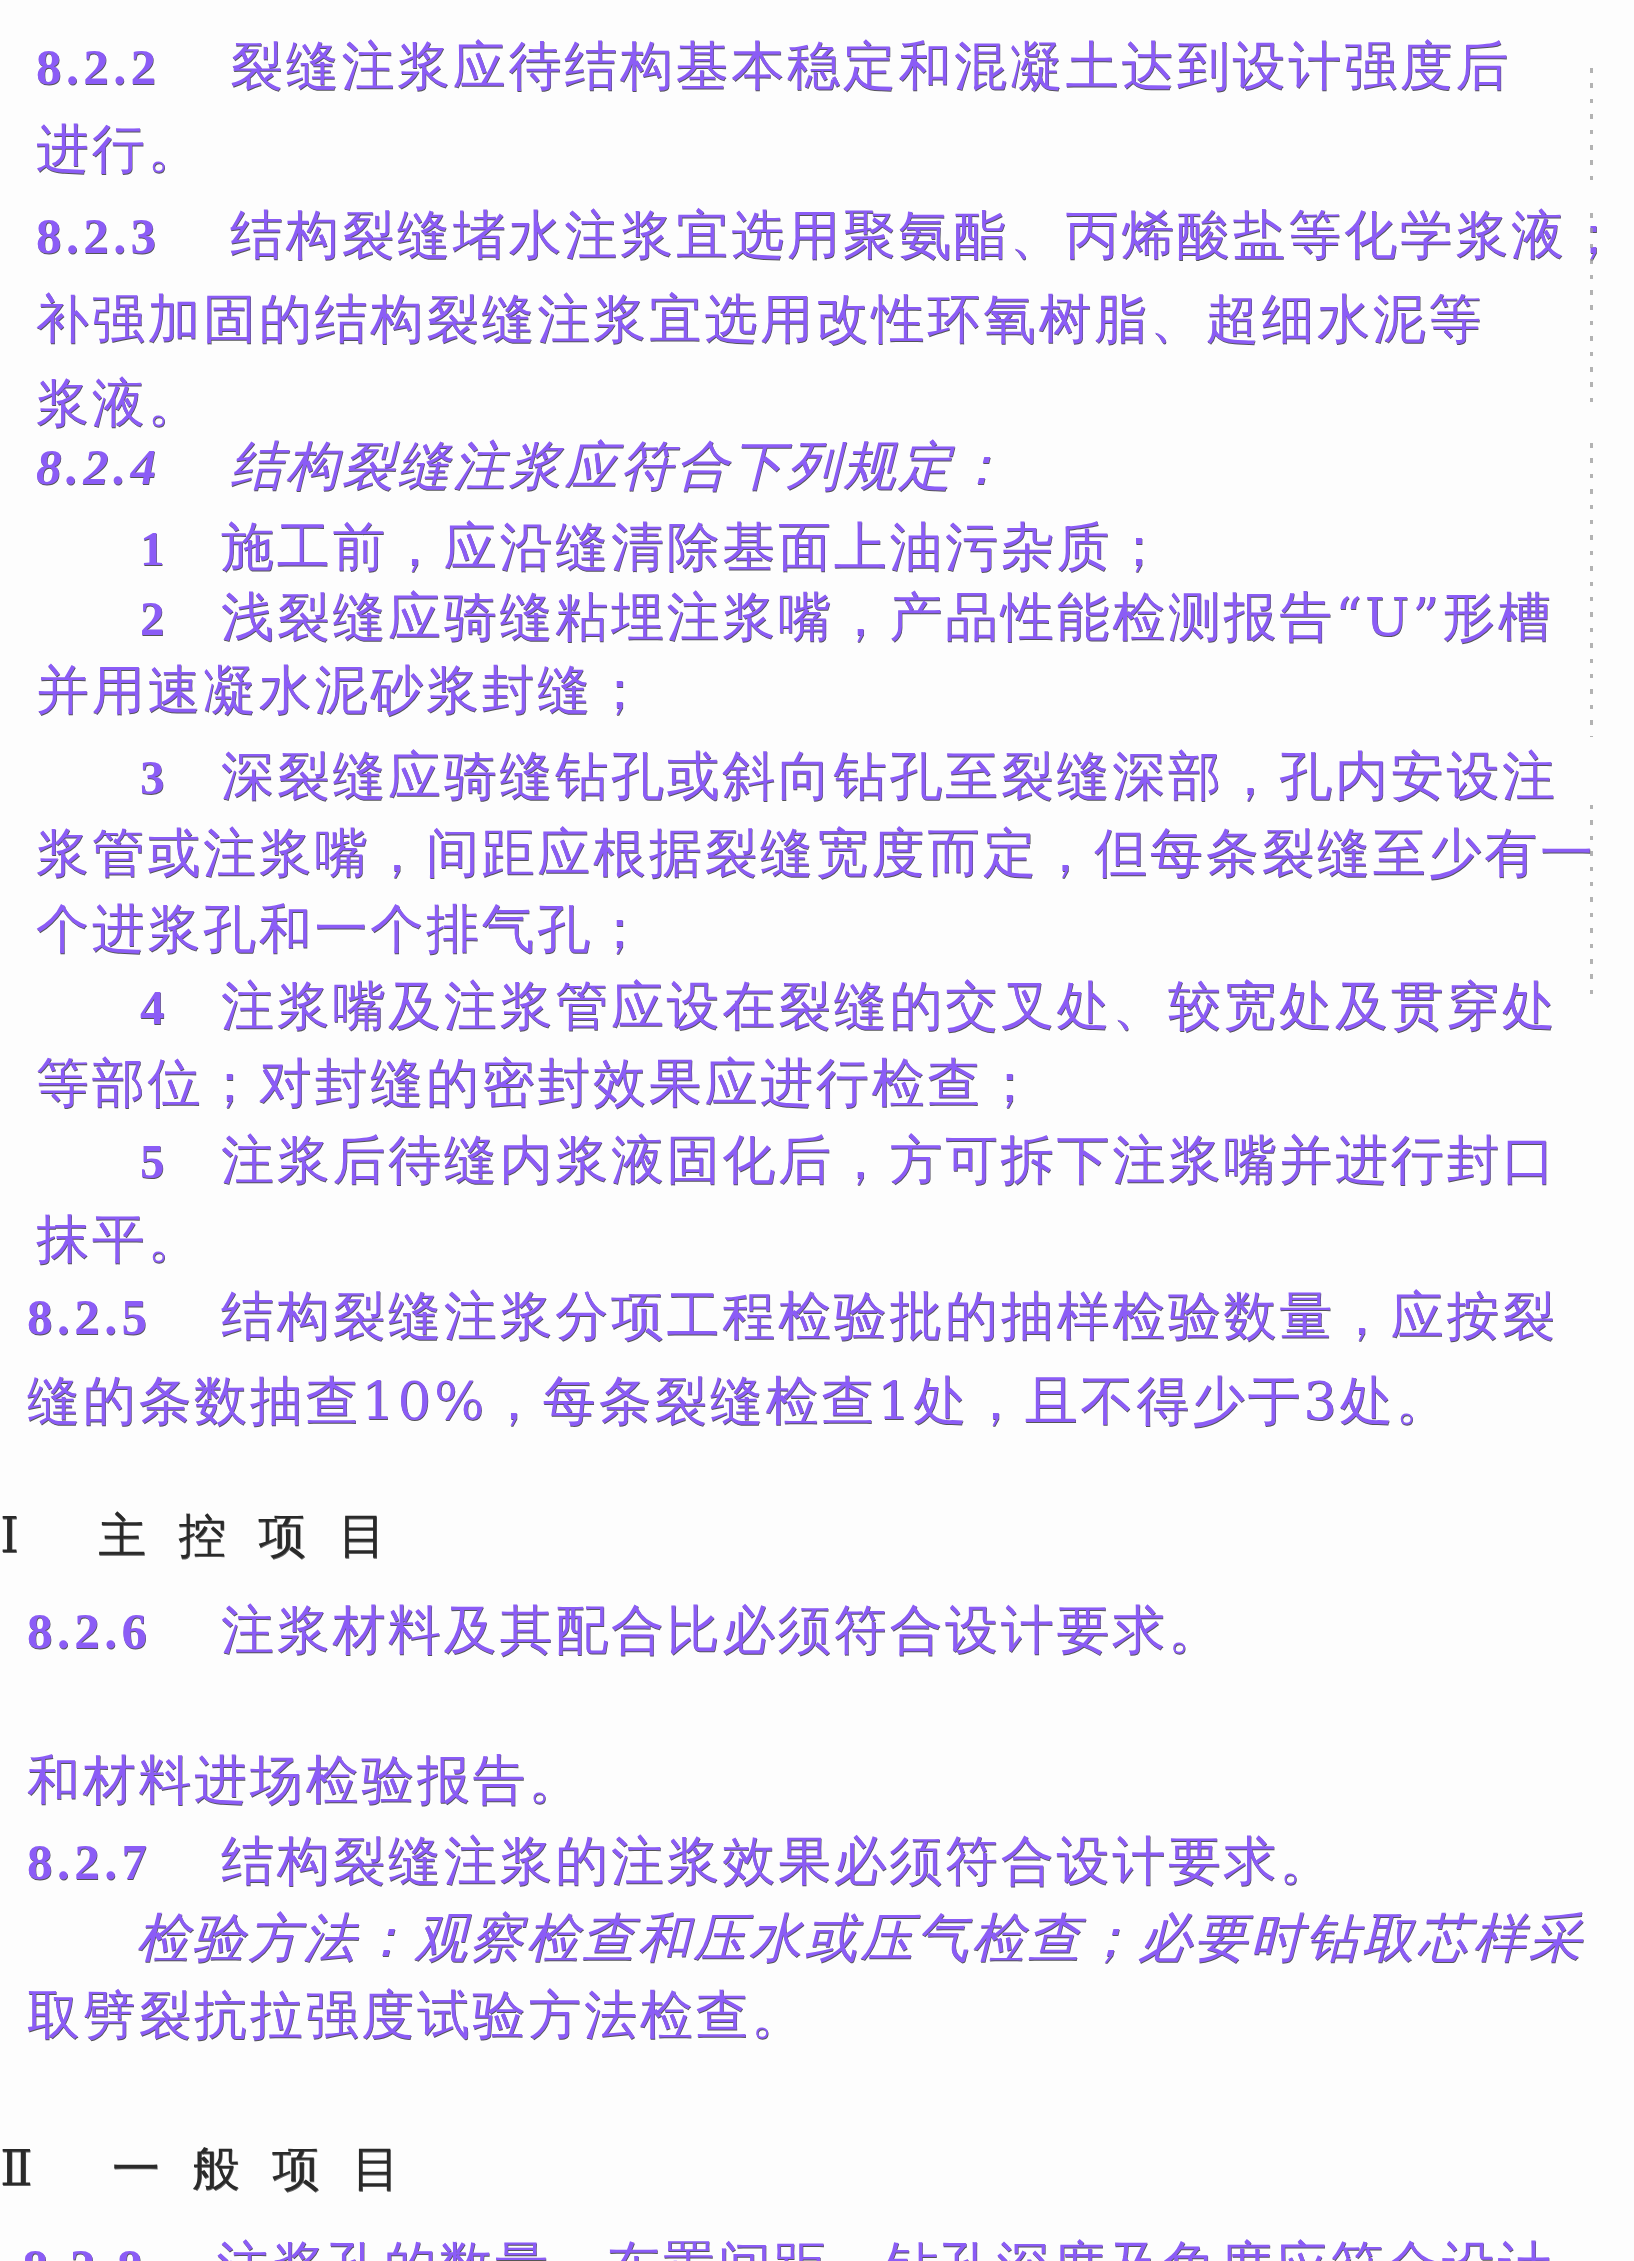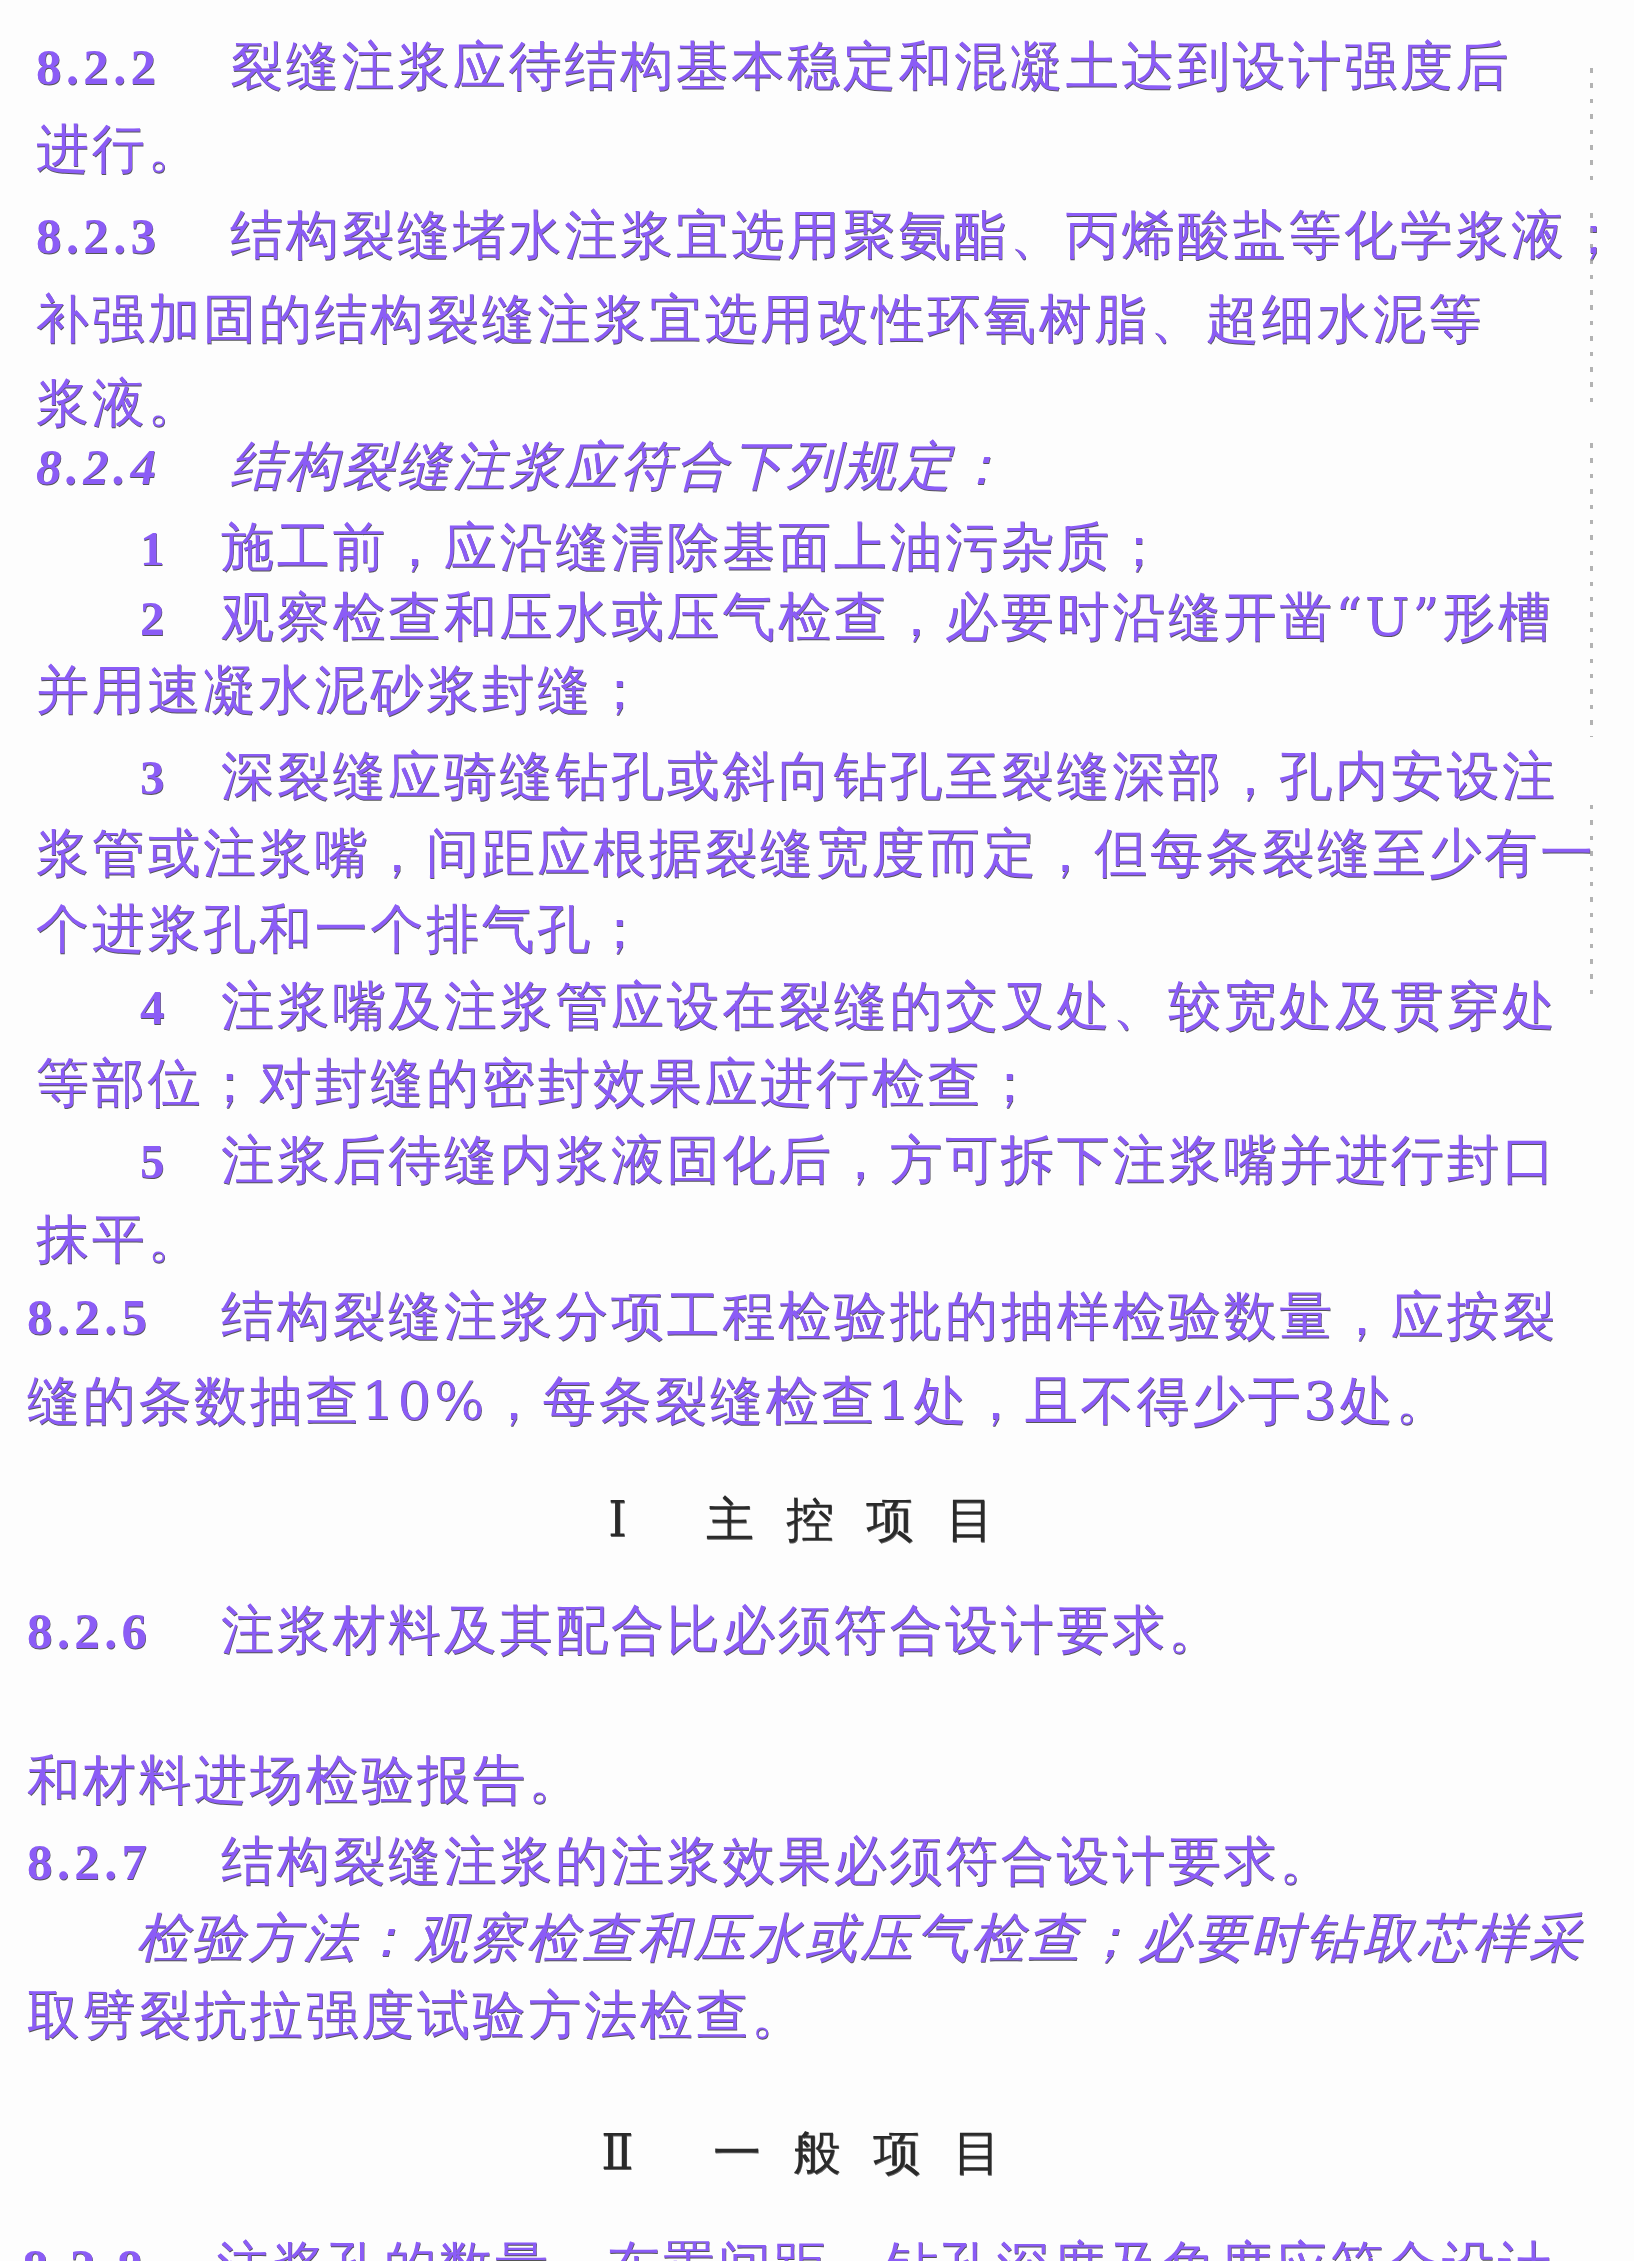--- a/index.html
+++ b/index.html
@@ -46,26 +46,27 @@
       width: 81px;
       text-align: left;
       font-family: "Liberation Serif", "DejaVu Serif", serif;
       font-weight: bold;
       font-size: 49px;
     }
     .heading {
       position: absolute;
       left: 0;
       width: 1634px;
-      text-align: center;
+      text-align: left;
       font-size: 48px;
       line-height: 63px;
       letter-spacing: 32px;
       color: #2a2a2a;
       text-shadow: 0.5px 0.5px 0 #666666;
+      margin-top: 16px;
     }
     .margin-dots {
       position: absolute;
       left: 1590px;
       width: 2.7px;
       background-image: repeating-linear-gradient(to bottom, #9a9a9a 0 4.5px, transparent 4.5px 15.4px);
       opacity: 0.75;
     }
   </style>
 </head>
@@ -77,21 +78,21 @@
   <div class="line" style="top:115px;left:36px;"><span>进行。</span></div>
 
   <div class="line" style="top:201px;left:36px;"><span class="clause-no">8.2.3</span><span>结构裂缝堵水注浆宜选用聚氨酯、丙烯酸盐等化学浆液；</span></div>
   <div class="line" style="top:285px;left:36px;"><span>补强加固的结构裂缝注浆宜选用改性环氧树脂、超细水泥等</span></div>
   <div class="line" style="top:369px;left:36px;"><span>浆液。</span></div>
 
   <div class="line" style="top:432px;left:36px;font-style:italic;"><span class="clause-no">8.2.4</span><span>结构裂缝注浆应符合下列规定：</span></div>
 
   <div class="line" style="top:513px;left:140px;"><span class="item-no">1</span><span>施工前，应沿缝清除基面上油污杂质；</span></div>
 
-  <div class="line" style="top:583px;left:140px;"><span class="item-no">2</span><span>观察检查和压水或压气检查，必要时沿缝开凿“U”形槽</span></div>
+  <div class="line" style="top:583px;left:140px;"><span class="item-no">2</span><span>浅裂缝应骑缝粘埋注浆嘴，产品性能检测报告“U”形槽</span></div>
   <div class="line" style="top:656px;left:36px;"><span>并用速凝水泥砂浆封缝；</span></div>
 
   <div class="line" style="top:742px;left:140px;"><span class="item-no">3</span><span>深裂缝应骑缝钻孔或斜向钻孔至裂缝深部，孔内安设注</span></div>
   <div class="line" style="top:819px;left:36px;"><span>浆管或注浆嘴，间距应根据裂缝宽度而定，但每条裂缝至少有一</span></div>
   <div class="line" style="top:895px;left:36px;"><span>个进浆孔和一个排气孔；</span></div>
 
   <div class="line" style="top:972px;left:140px;"><span class="item-no">4</span><span>注浆嘴及注浆管应设在裂缝的交叉处、较宽处及贯穿处</span></div>
   <div class="line" style="top:1049px;left:36px;"><span>等部位；对封缝的密封效果应进行检查；</span></div>
 
   <div class="line" style="top:1126px;left:140px;"><span class="item-no">5</span><span>注浆后待缝内浆液固化后，方可拆下注浆嘴并进行封口</span></div>

